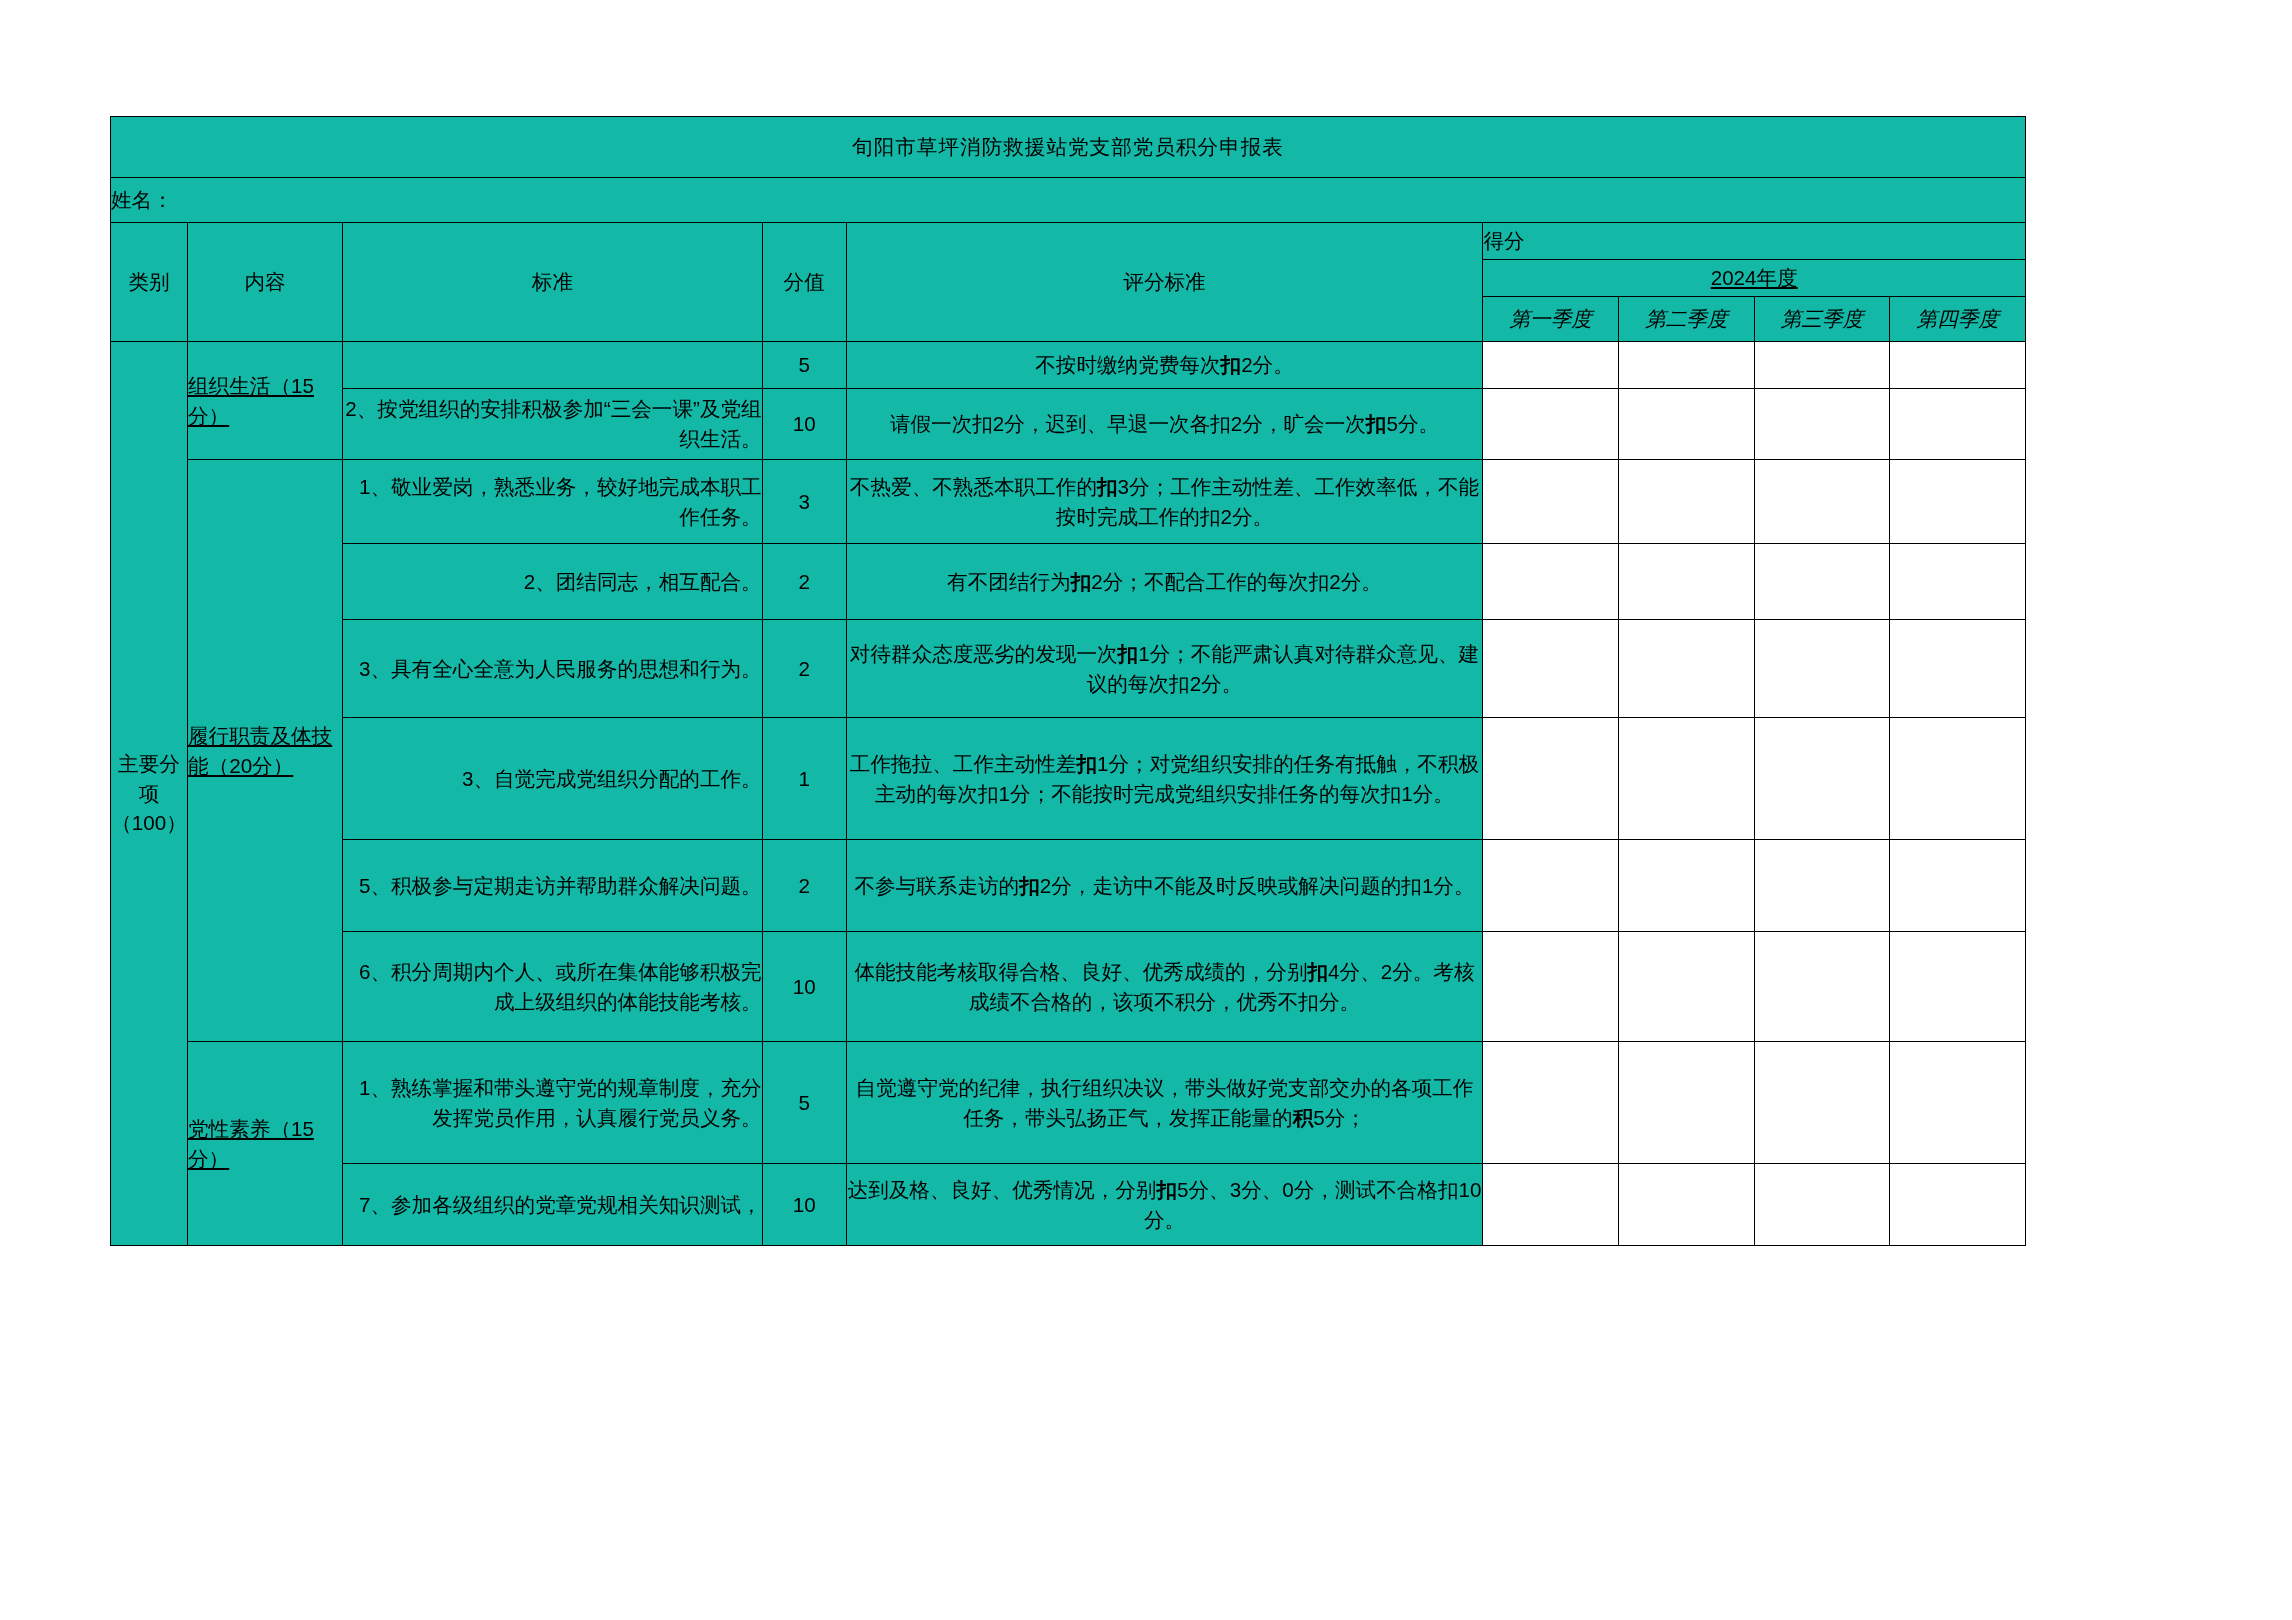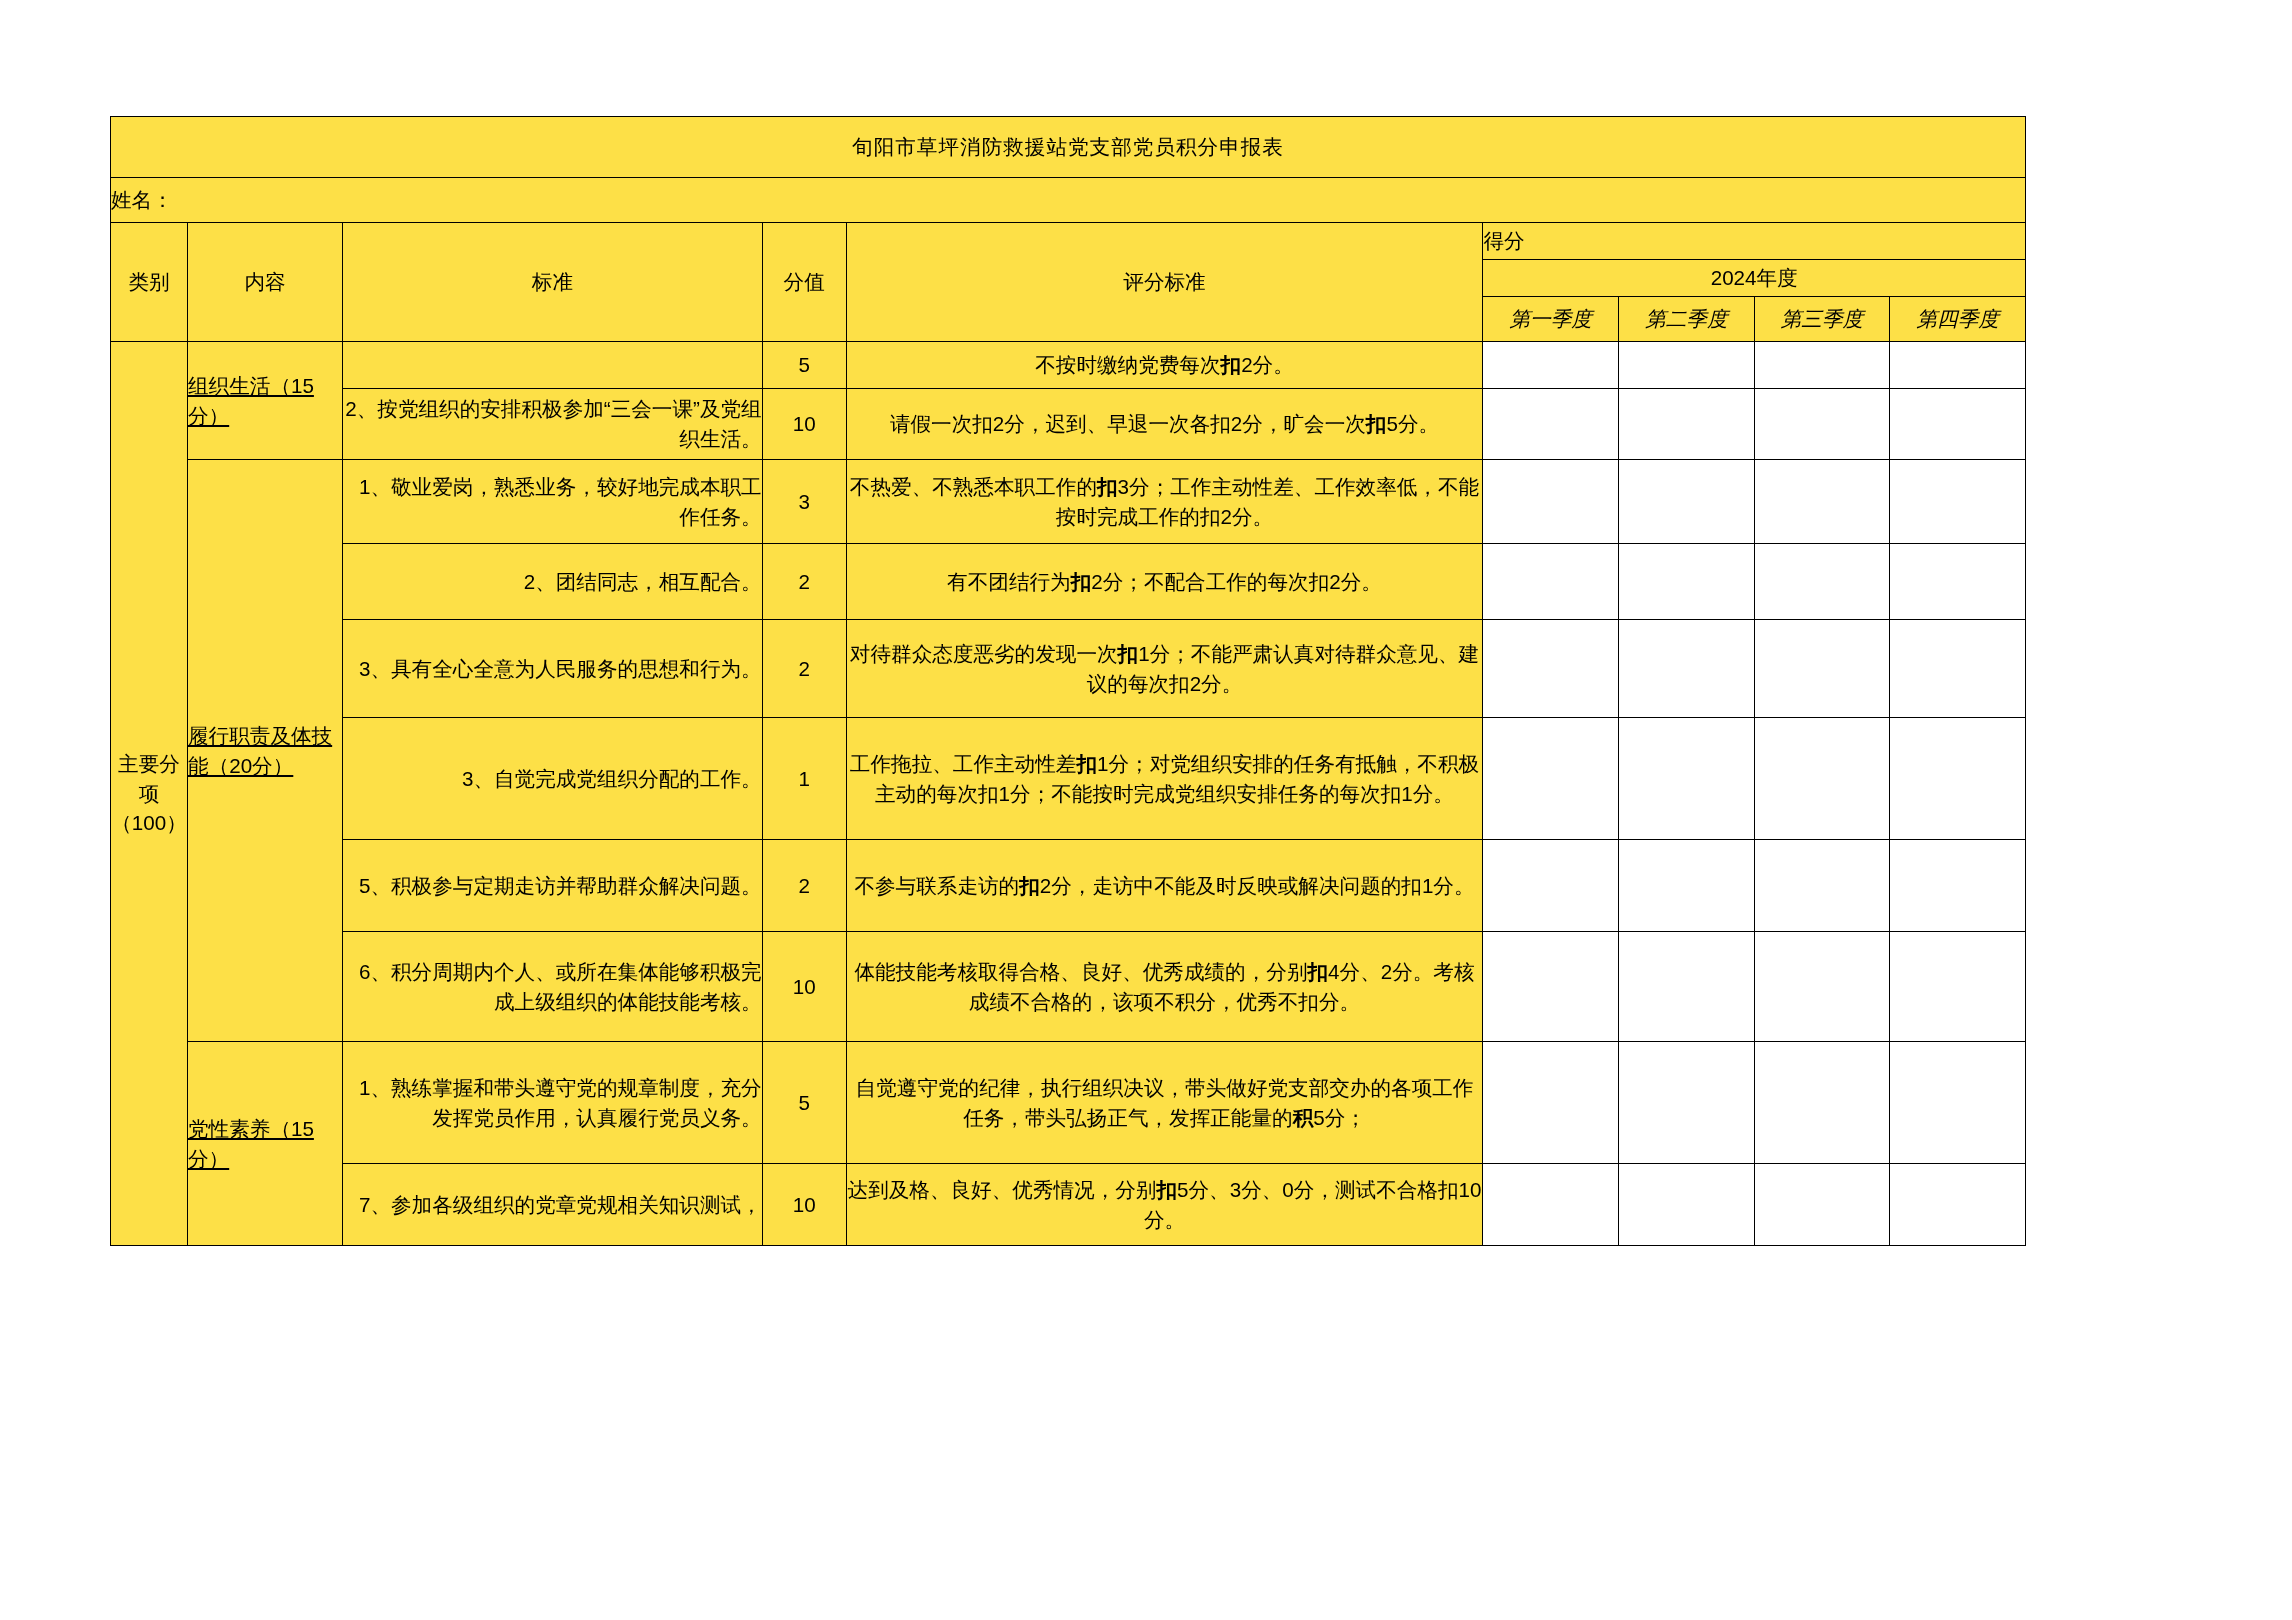--- a/index.html
+++ b/index.html
@@ -15,21 +15,21 @@
   .sheet {
     position: absolute;
     left: 110px;
     top: 116px;
     width: 1916px;
   }
   table.form {
     border-collapse: collapse;
     table-layout: fixed;
     width: 1916px;
-    background: #fde047;
+    background: #14b8a6;
   }
   table.form td, table.form th {
     border: 1px solid #000000;
     padding: 0;
     vertical-align: middle;
     font-weight: normal;
     font-size: 20.6px;
     line-height: 1.45;
   }
   .title-cell {
@@ -55,20 +55,21 @@
     font-size: 22.5px;
     font-weight: bold;
     height: 37px;
     margin-top: 36px;
   }
   .year-hdr {
     text-align: center;
     font-size: 21.6px;
     font-weight: bold;
     height: 37px;
+    text-decoration: underline;
   }
   .quarter-hdr {
     text-align: center;
     font-size: 21.6px;
     font-weight: bold;
     height: 45px;
     font-style: italic;
   }
   .cat-cell {
     text-align: center;

